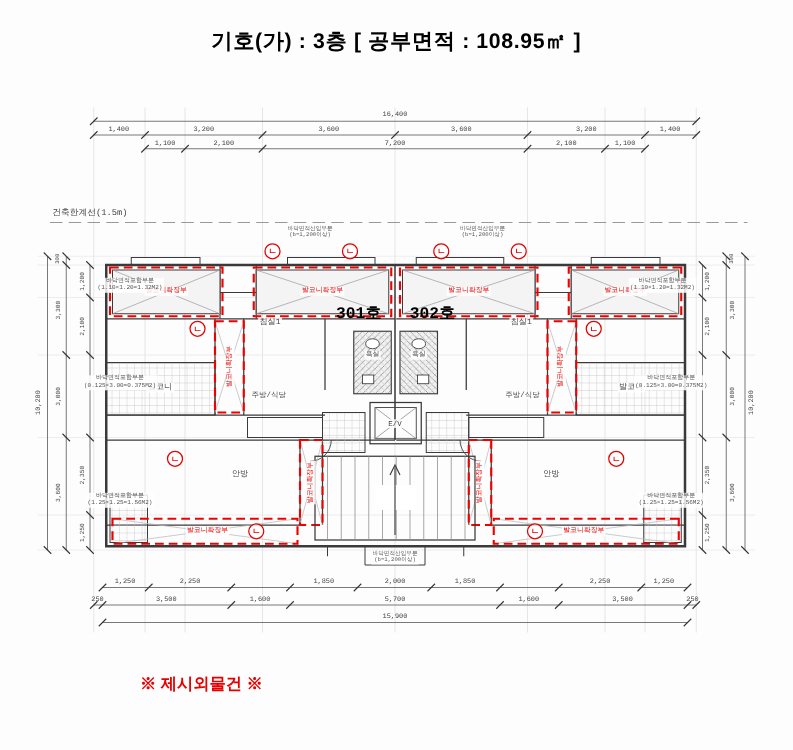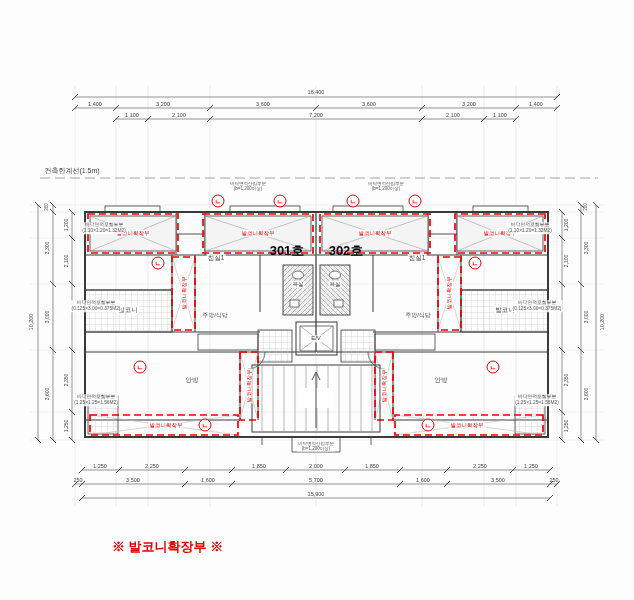--- a/index.html
+++ b/index.html
@@ -1,36 +1,37 @@
 <!DOCTYPE html>
 <html><head>
 <meta charset="utf-8">
 <style>
   html,body{margin:0;padding:0;}
   body{width:634px;height:600px;background:#ffffff;font-family:"Liberation Sans",sans-serif;}
   .page{position:relative;width:634px;height:600px;background:#fdfdfd;overflow:hidden;}
   .title{position:absolute;top:21px;left:0;width:100%;text-align:center;font-size:17px;
          font-weight:bold;color:#000;letter-spacing:.5px;}
   svg.plan{position:absolute;left:0;top:0;}
-  .labels{position:absolute;left:0;top:0;width:634px;height:600px;pointer-events:none;}
+  .labels{position:absolute;left:0;top:0;width:634px;height:600px;pointer-events:none;font-family:Liberation Mono, monospace;}
   .pl{position:absolute;white-space:pre-line;text-align:center;line-height:1.2;color:#444;
       transform:translate(-50%,-50%);}
   .pl.bg{background:rgba(255,255,255,.85);padding:0 1px;}
   .mark{position:absolute;width:11px;height:11px;border:1.3px solid #e60000;border-radius:50%;
         color:#e60000;font-size:7px;font-weight:bold;display:flex;align-items:center;
         justify-content:center;transform:translate(-50%,-50%);background:rgba(255,255,255,.75);}
   .footer-heading{position:absolute;top:538px;left:112px;font-size:13px;font-weight:bold;color:#e60000;}
   .footer-note{position:absolute;top:571px;left:0;width:590px;text-align:center;font-size:12px;
                font-weight:bold;color:#e60000;}
 </style>
 </head>
 <body>
 
 <div class="page">
 
+  <div class="title">기호(가) : 3층 [ 공부면적 : 108.95㎡ ]</div>
 
   <svg class="plan" width="634" height="600" viewBox="0 0 634 600">
     <defs>
       <pattern id="tile" width="6" height="6" patternUnits="userSpaceOnUse">
         <path d="M0,0H6V6" fill="none" stroke="#bfbfbf" stroke-width="0.6"></path>
       </pattern>
       <pattern id="diag" width="5" height="5" patternUnits="userSpaceOnUse">
         <rect width="5" height="5" fill="#f1f1f1"></rect>
         <path d="M0,5L5,0" stroke="#9a9a9a" stroke-width="0.7"></path>
         <path d="M0,0L5,5" stroke="#c8c8c8" stroke-width="0.5"></path>
@@ -270,14 +271,14 @@
       <div class="mark" style="left: 353px; top: 201px;">ㄴ</div>
       <div class="mark" style="left: 415px; top: 201px;">ㄴ</div>
       <div class="mark" style="left: 158px; top: 263px;">ㄴ</div>
       <div class="mark" style="left: 475px; top: 263px;">ㄴ</div>
       <div class="mark" style="left: 140px; top: 367px;">ㄴ</div>
       <div class="mark" style="left: 493px; top: 367px;">ㄴ</div>
       <div class="mark" style="left: 205px; top: 425px;">ㄴ</div>
       <div class="mark" style="left: 428px; top: 425px;">ㄴ</div>
     </div>
 
-  <div class="footer-heading">※ 발코니확장부 ※</div>
+  <div class="footer-heading">※ 제시외물건 ※</div>
 </div>
 
 </body></html>

